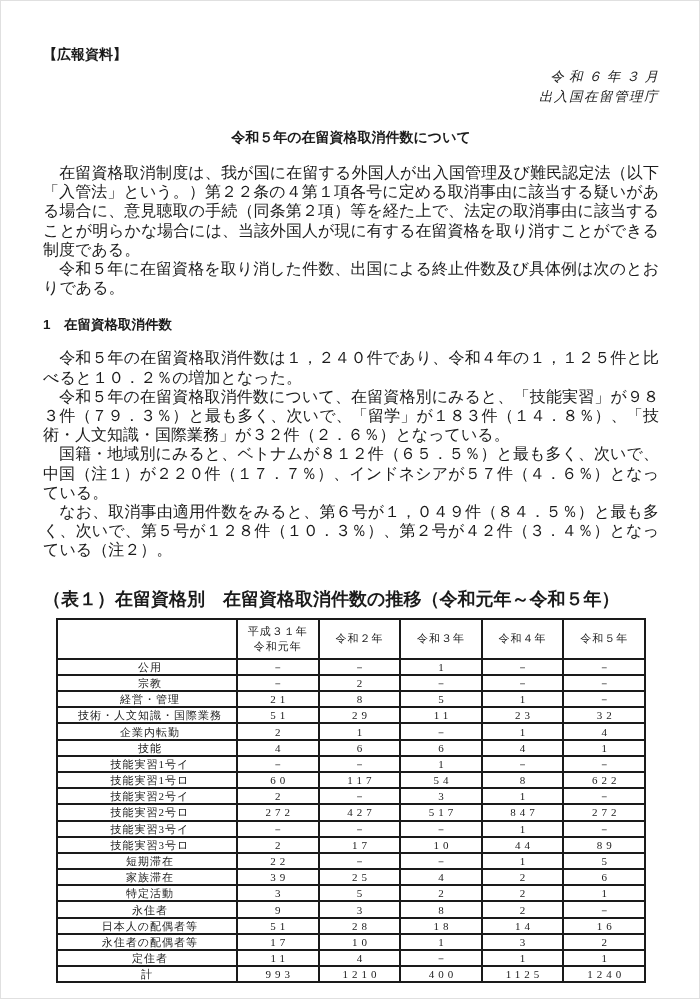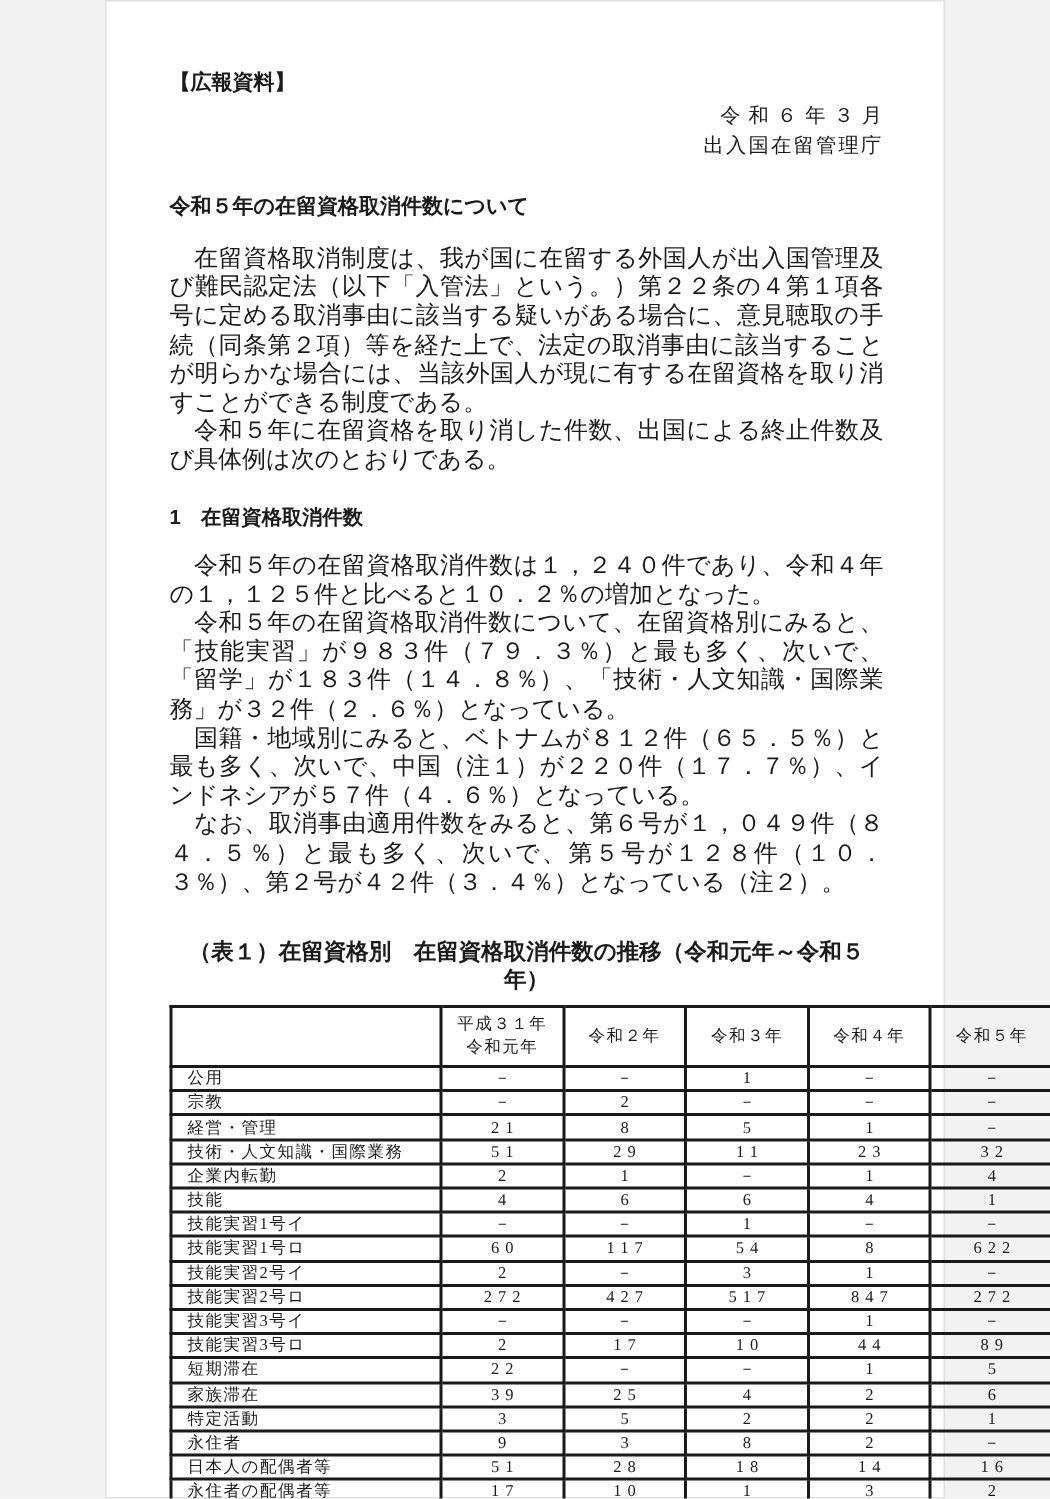--- a/index.html
+++ b/index.html
@@ -1,69 +1,69 @@
 <!DOCTYPE html>
 <html><head>
 <meta charset="utf-8">
 <style>
   html,body{margin:0;padding:0;background:#f2f2f2;}
   .page{
     position:relative;
-    width:560px;height:999px;
+    width:700px;height:999px;
     box-sizing:border-box;
     margin:0 auto;
     background:#ffffff;
     border:1px solid #e0e0e0;
     padding:44px 40px 0 42px;
     font-family:"Liberation Serif","DejaVu Serif",serif;
     color:#1b1b1b;
   }
   .hdr-label{
     font-family:"Liberation Sans","DejaVu Sans",sans-serif;
     font-weight:bold;font-size:14px;line-height:18px;
   }
   .date-block{
-    text-align:right;font-size:13.5px;line-height:20px;margin-top:4px;
+    text-align:right;font-size:13.5px;line-height:20px;margin-top:4px;font-style:italic;
   }
   .date-line{letter-spacing:1px;}
   .agency-line{letter-spacing:1.5px;}
   .title{
     font-family:"Liberation Sans","DejaVu Sans",sans-serif;
-    font-weight:bold;font-size:14px;text-align:left;
+    font-weight:bold;font-size:14px;text-align:center;
     margin:22px 0 0 0;
   }
   p.body{
     font-size:16px;line-height:19.2px;text-align:justify;
     margin:0;
   }
   p.body.first{margin-top:16px;}
   .sec-heading{
     font-family:"Liberation Sans","DejaVu Sans",sans-serif;
     font-weight:bold;font-size:13.5px;line-height:18px;
     margin:19px 0 14px 0;
   }
   .caption{
     font-family:"Liberation Sans","DejaVu Sans",sans-serif;
-    font-weight:bold;font-size:15px;text-align:center;
+    font-weight:bold;font-size:18px;text-align:left;
     margin-top:27px;
   }
   table.rev{
     border-collapse:collapse;table-layout:fixed;
     width:590px;margin:7px auto 0 auto;padding-left:30px;
   }
   table.rev th, table.rev td{
     border:2px solid #1a1a1a;
     font-weight:normal;
   }
   table.rev thead th{
     font-size:11px;text-align:center;vertical-align:middle;
     white-space:pre-line;height:36px;line-height:15px;letter-spacing:1px;
   }
   table.rev td{height:14.2px;line-height:14px;font-size:11px;vertical-align:middle;}
-  table.rev td.lbl{text-align:left;padding:0 4px 0 10px;letter-spacing:1px;}
+  table.rev td.lbl{text-align:center;padding:0 4px 0 10px;letter-spacing:1px;}
   table.rev td.lbl.tot{text-align:center;padding:0;}
   table.rev td.val{text-align:center;letter-spacing:4px;text-indent:4px;padding:0;}
   .pageno{
     text-align:center;font-size:13px;letter-spacing:4px;
     margin-top:28px;color:#333;
   }
 </style>
 </head>
 <body>
 

